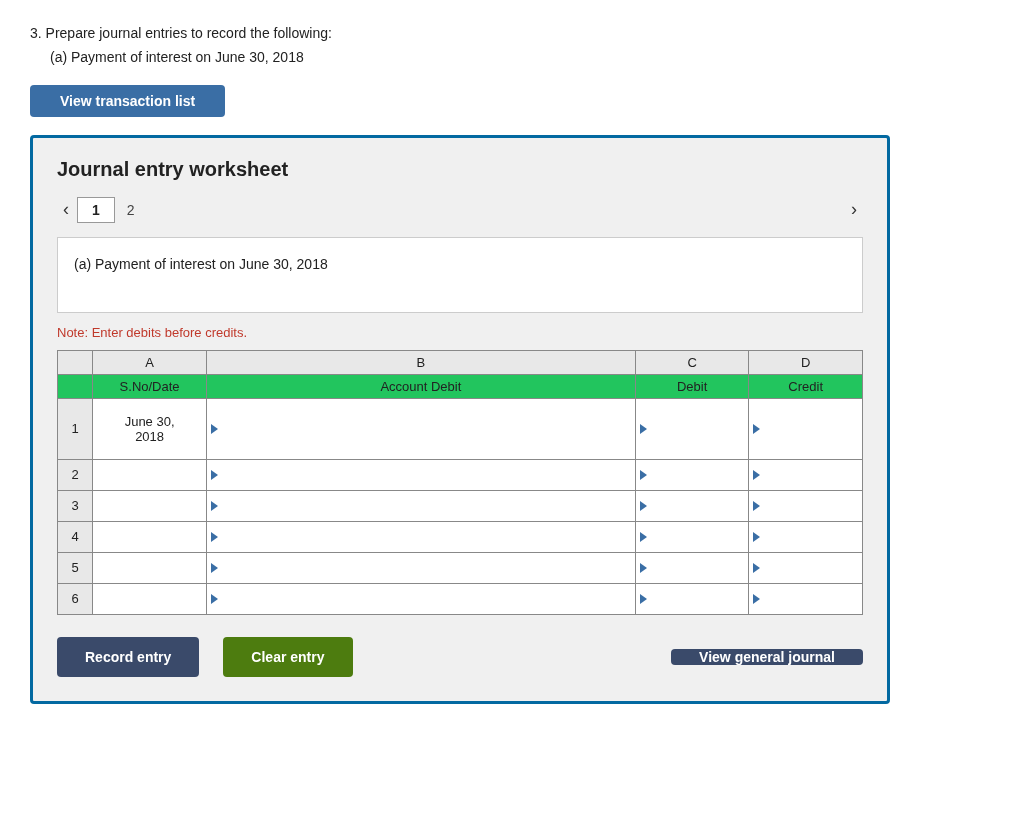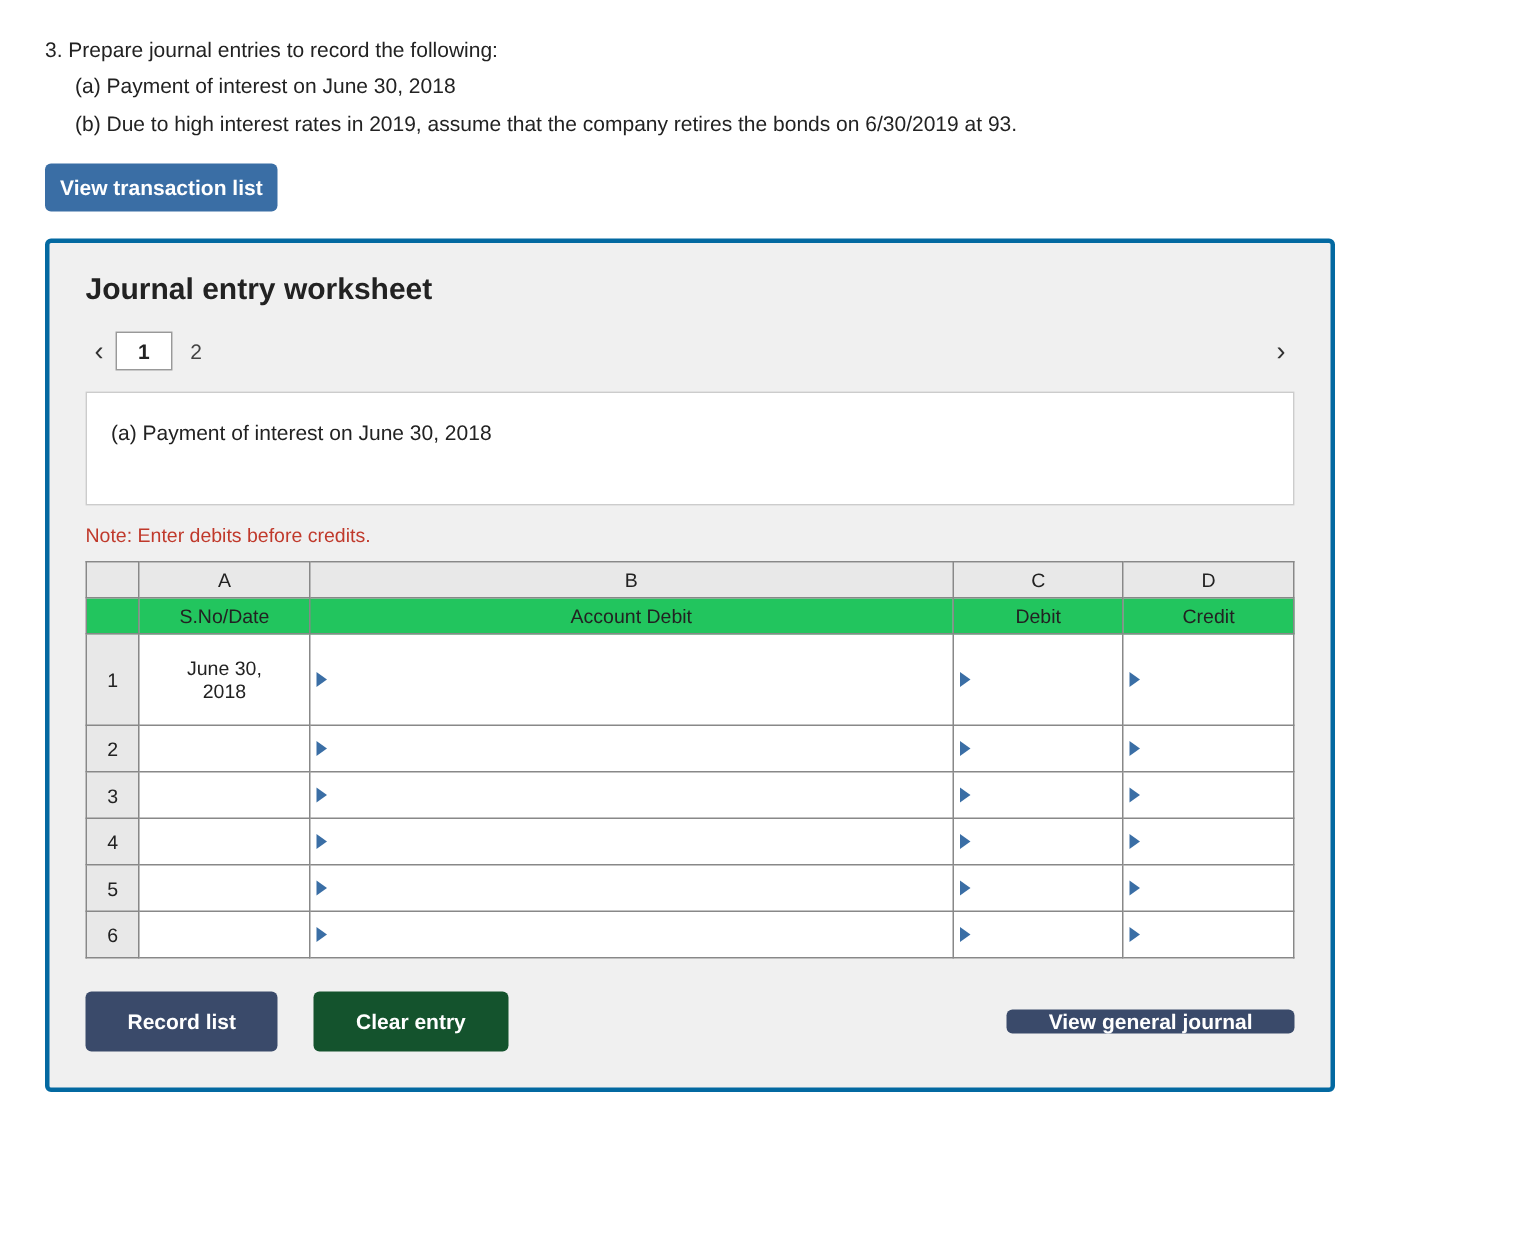--- a/index.html
+++ b/index.html
@@ -14,21 +14,21 @@
       margin-bottom: 16px;
       line-height: 1.6;
     }
     .instructions p {
       margin: 2px 0;
     }
     .view-transaction-btn {
       display: inline-block;
       background: #3a6ea5;
       color: #fff;
-      padding: 8px 10px;
+      padding: 8px 30px;
       border: none;
       border-radius: 4px;
       cursor: pointer;
       font-size: 14px;
       font-weight: bold;
       margin-bottom: 18px;
     }
     .worksheet-container {
       background: #f0f0f0;
       border: 3px solid #0369a1;
@@ -155,21 +155,21 @@
       background: #3a4a6a;
       color: #fff;
       border: none;
       padding: 12px 28px;
       font-size: 14px;
       font-weight: bold;
       border-radius: 4px;
       cursor: pointer;
     }
     .btn-clear {
-      background: #14532d;
+      background: #4d7c0f;
       color: #fff;
       border: none;
       padding: 12px 28px;
       font-size: 14px;
       font-weight: bold;
       border-radius: 4px;
       cursor: pointer;
     }
     .btn-general {
       background: #3a4a6a;
@@ -200,21 +200,20 @@
   </style>
 </head>
 <body>
 
 
 
 
 <div class="instructions">
   <p>3. Prepare journal entries to record the following:</p>
   <p style="margin-left:20px;">(a) Payment of interest on June 30, 2018</p>
-  <p style="margin-left:20px;">(b) Due to high interest rates in 2019, assume that the company retires the bonds on 6/30/2019 at 93.</p>
 </div>
 
 
 <button class="view-transaction-btn">View transaction list</button>
 
 
 <div class="worksheet-container">
   <div class="worksheet-title">Journal entry worksheet</div>
 
   <div class="nav-row">
@@ -384,20 +383,20 @@
           <div class="cell-input-wrapper">
             <span class="tri"></span>
             <input type="text" value="" style="">
           </div>
         </td>
       </tr>
     </tbody>
   </table>
 
   <div class="btn-row">
-    <button class="btn-record">Record list</button>
+    <button class="btn-record">Record entry</button>
     <button class="btn-clear">Clear entry</button>
     <button class="btn-general">View general journal</button>
   </div>
 </div>
 
 
 
 
 </body></html>

